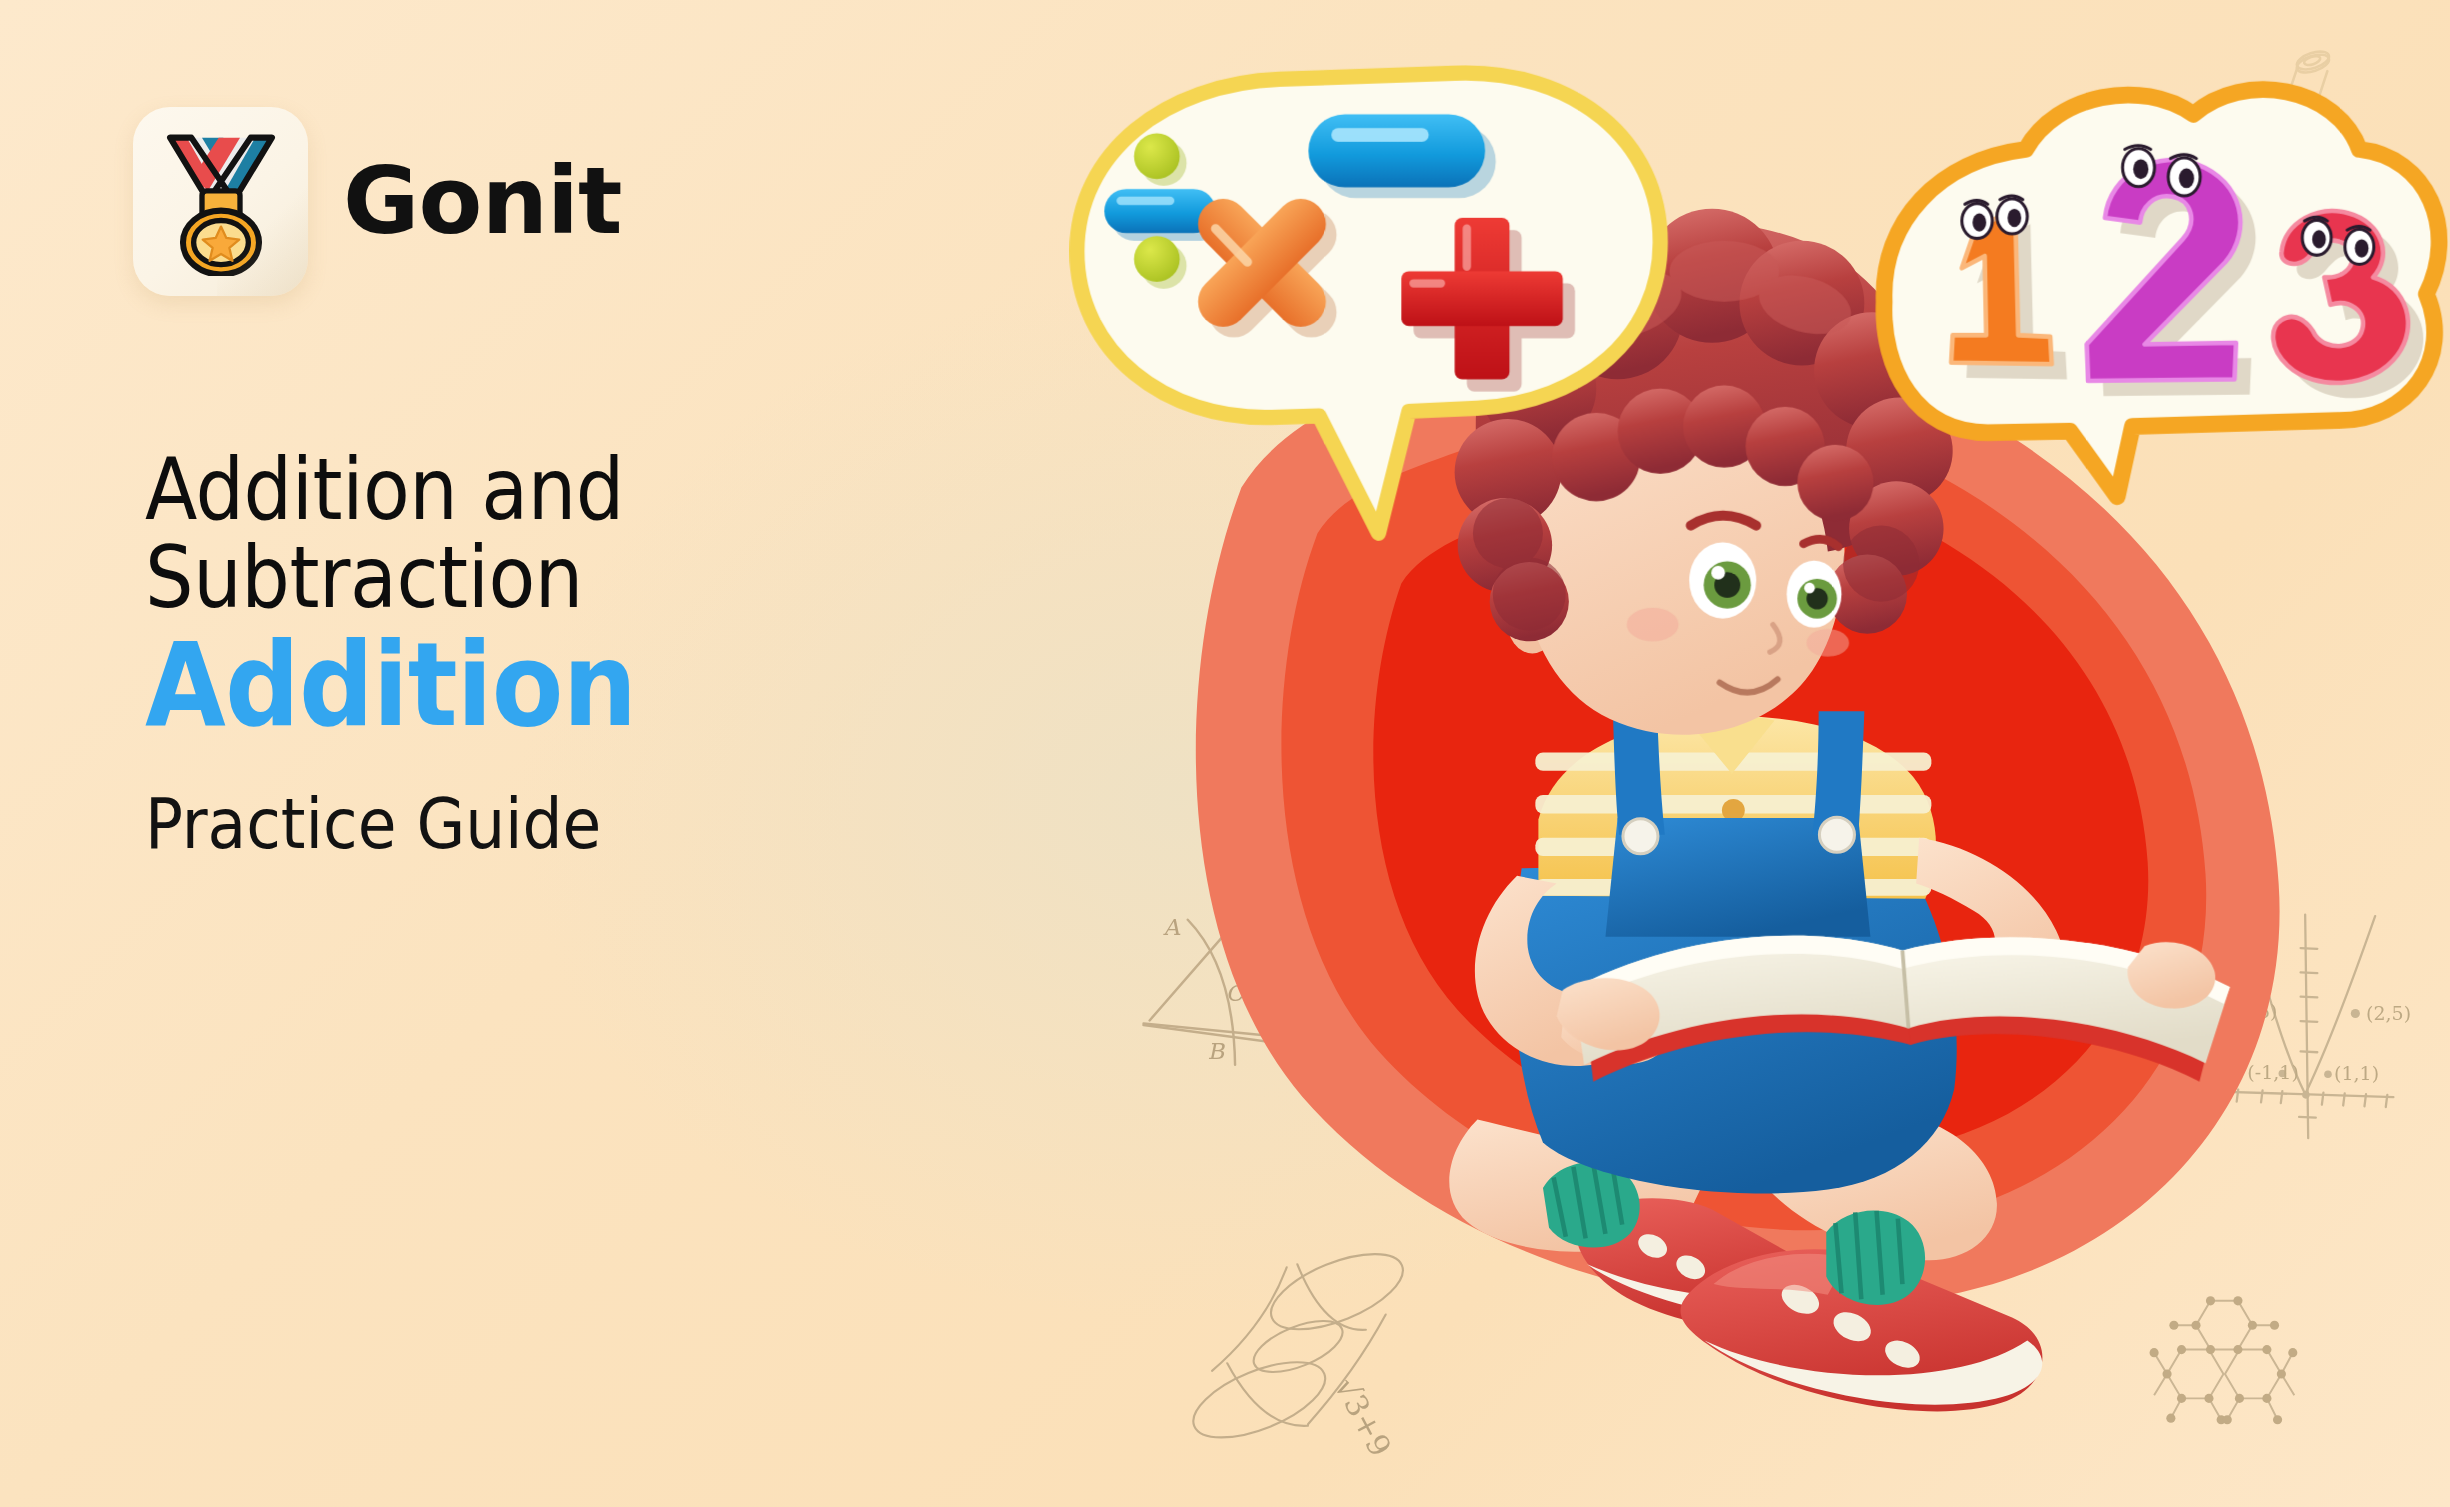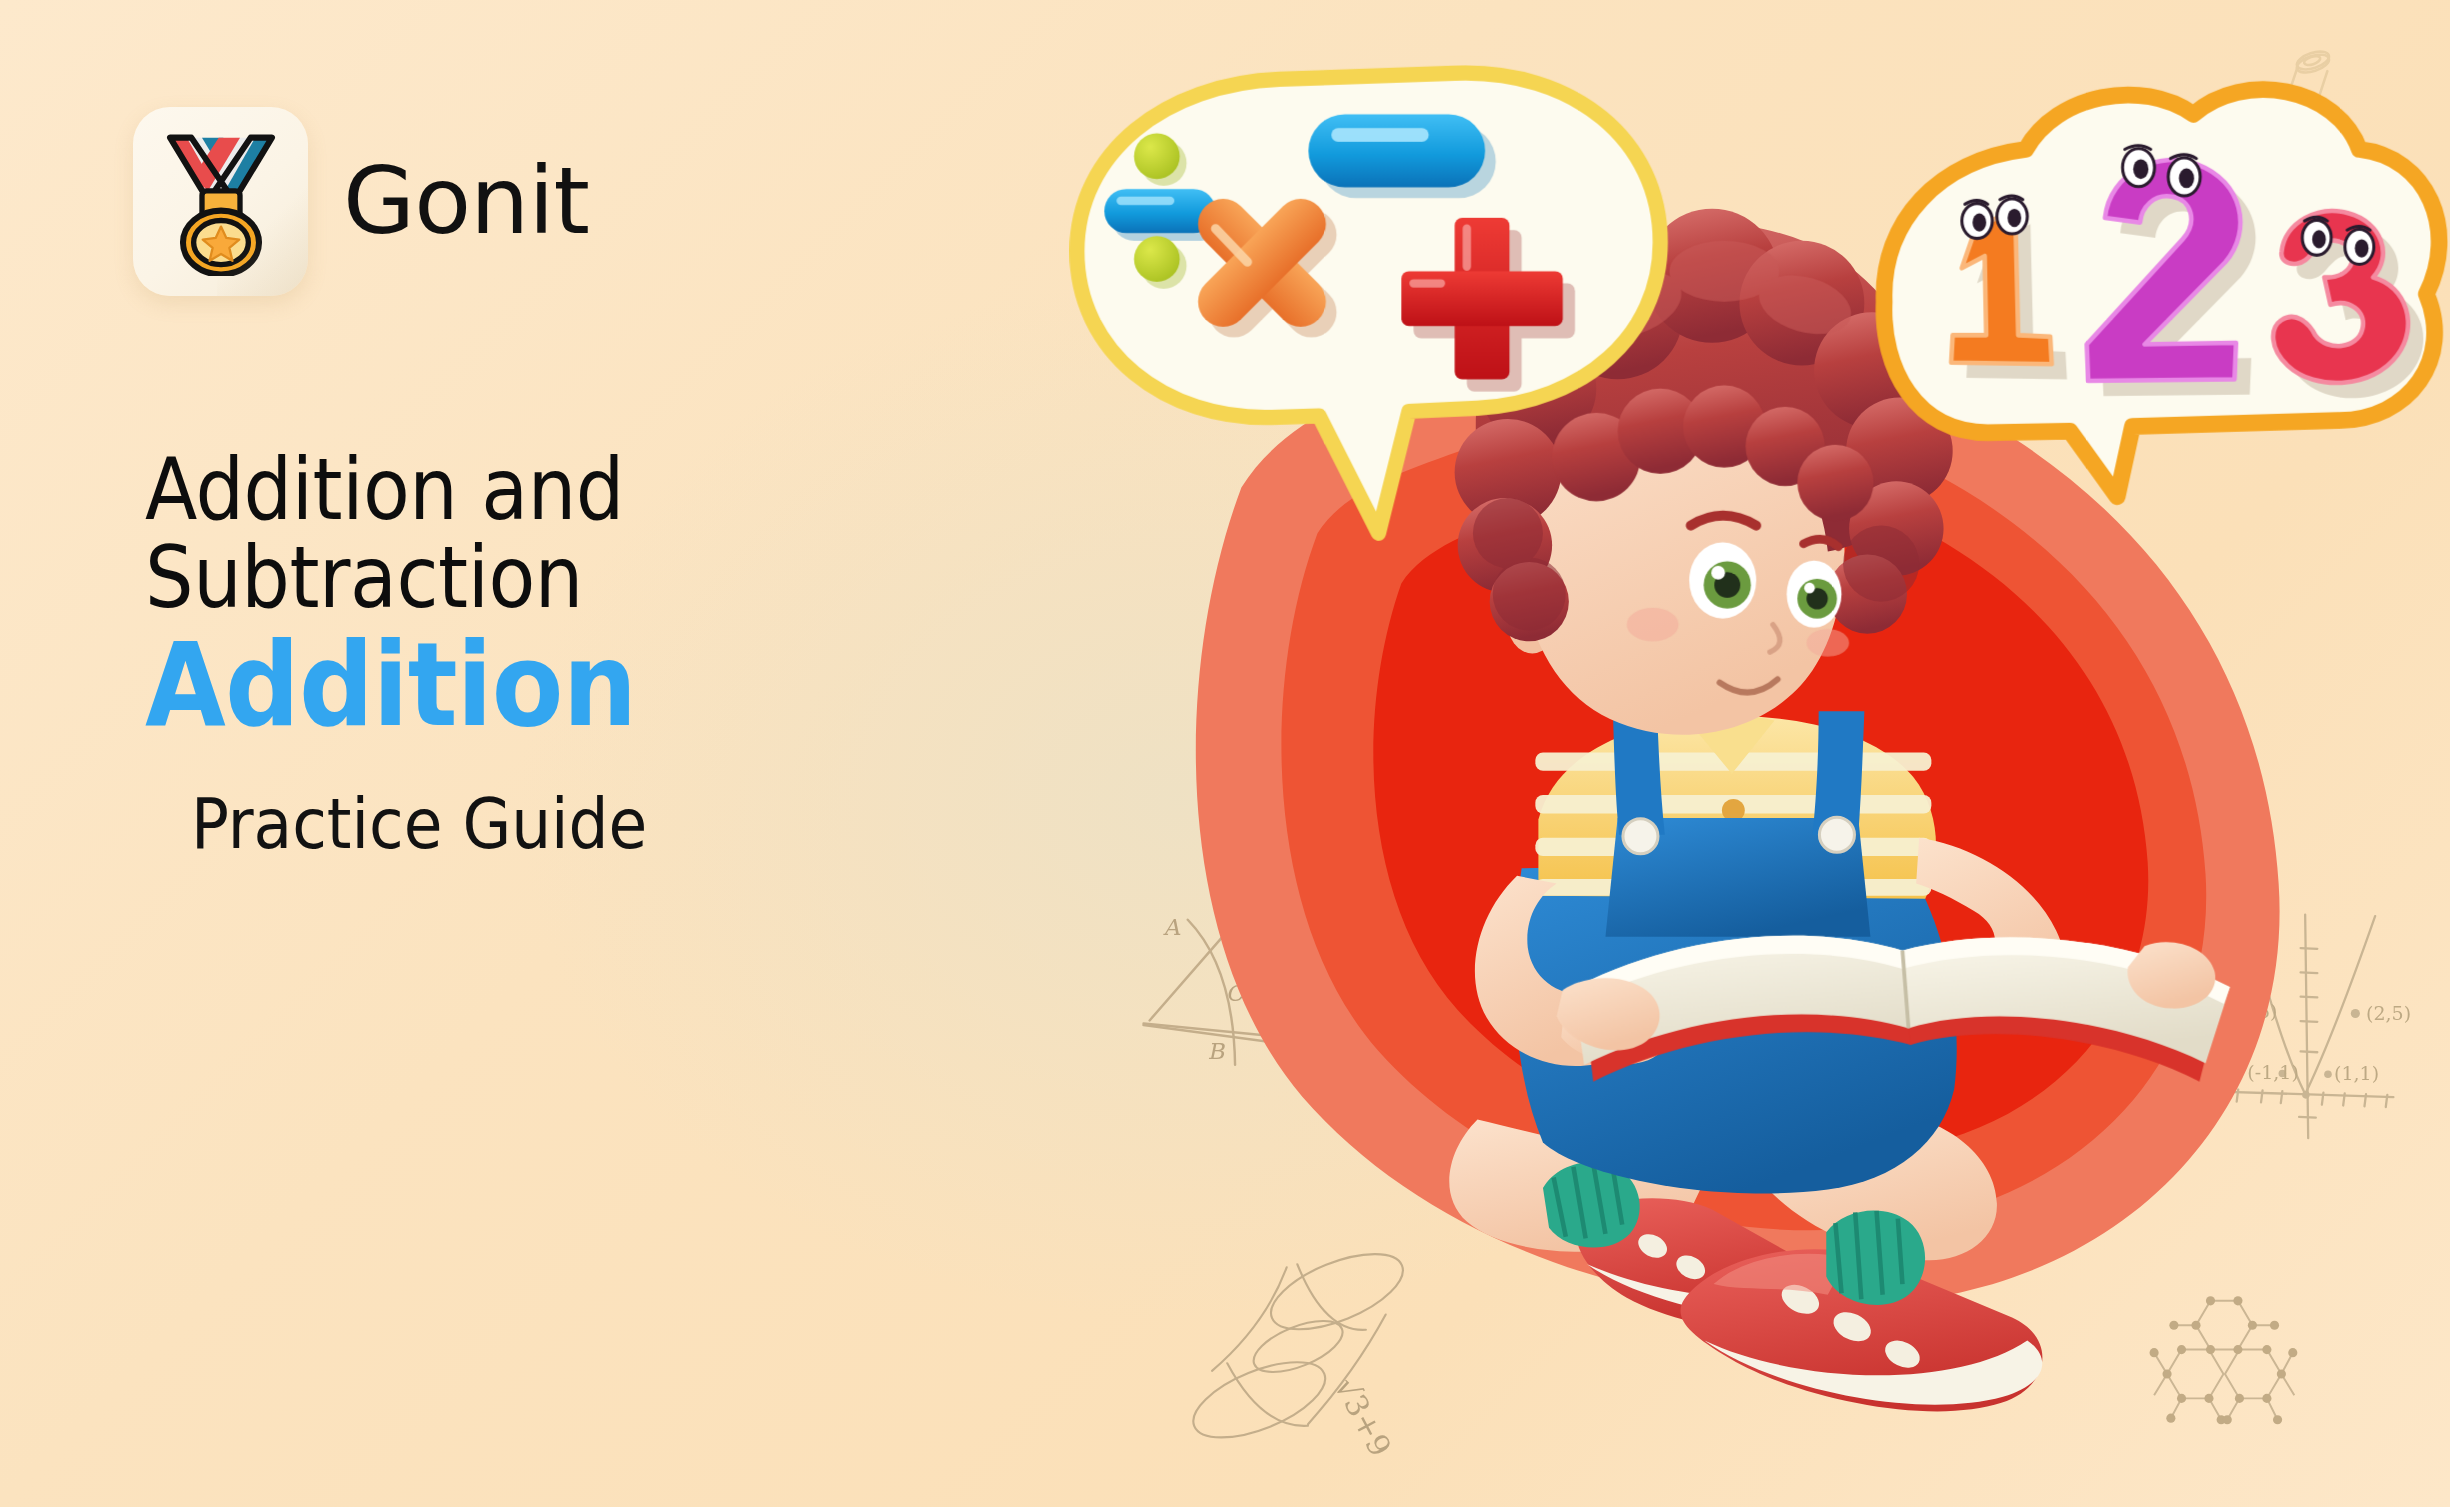--- a/index.html
+++ b/index.html
@@ -26,21 +26,21 @@
     background:linear-gradient(140deg,#fdf8ee 0%,#fbf4e6 55%,#f6ecd9 100%);
     box-shadow:0 7.6px 20px rgba(180,140,80,.16);
     display:flex;align-items:center;justify-content:center;
   }
   .logo-badge .shadowflick{
     position:absolute;right:0;bottom:0;width:91px;height:114px;border-radius:0 0 37px 0;
     background:linear-gradient(135deg,rgba(0,0,0,0) 45%,rgba(216,192,152,.28) 100%);
   }
   .brand-name{
     font-family:"DejaVu Sans", sans-serif;
-    font-size:93px;font-weight:400;color:#111111;letter-spacing:-0.8px;line-height:1;
+    font-size:93px;font-weight:700;color:#111111;letter-spacing:-0.8px;line-height:1;
   }
 
   
   .copy{position:absolute;left:145px;top:446px;width:807px;}
   .kicker{
     font-family:"DejaVu Sans Condensed","DejaVu Sans", sans-serif;
     font-size:85px;line-height:1.04;font-weight:400;color:#0d0d0d;letter-spacing:-0.4px;
     white-space:pre-line;
   }
   .word-math{
@@ -49,21 +49,21 @@
     font-size:175px;font-weight:700;line-height:0.95;color:#F47B33;letter-spacing:-2.3px;
   }
   .word-olympiad{
     margin-top:4.6px;
     font-family:"DejaVu Sans Condensed","DejaVu Sans", sans-serif;
     font-size:116px;font-weight:700;line-height:1;color:#33A6F0;letter-spacing:-0.8px;
   }
   .subline{
     margin-top:40px;
     font-family:"DejaVu Sans Condensed","DejaVu Sans", sans-serif;
-    font-size:70px;font-weight:400;color:#121212;letter-spacing:0px;margin-left:46px;
+    font-size:70px;font-weight:400;color:#121212;letter-spacing:0px;
   }
 
   
   .art{position:absolute;left:1051px;top:0;width:1399px;height:1508px;}
   .art svg{position:absolute;left:0;top:0;}
 </style>
 </head>
 <body>
 
 <div class="stage">

